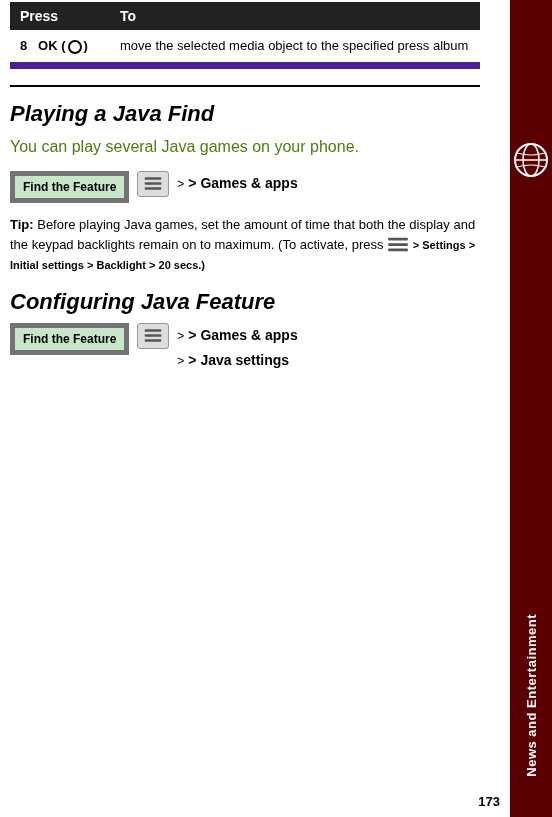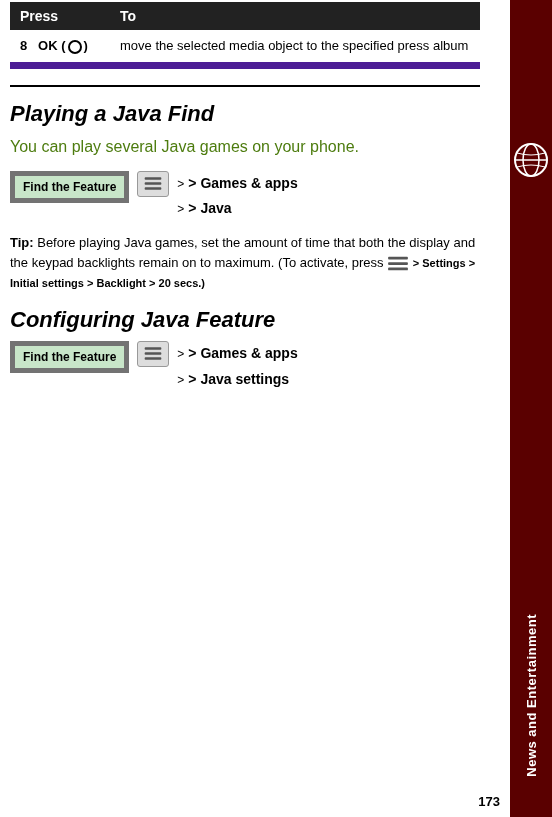--- a/index.html
+++ b/index.html
@@ -225,21 +225,20 @@
     <div class="find-feature-label">Find the Feature</div>
     <div class="find-feature-icon">
       <svg viewBox="0 0 24 24" fill="none" xmlns="http://www.w3.org/2000/svg">
         <rect x="2" y="4" width="20" height="3" rx="1" fill="#555"></rect>
         <rect x="2" y="10" width="20" height="3" rx="1" fill="#555"></rect>
         <rect x="2" y="16" width="20" height="3" rx="1" fill="#555"></rect>
       </svg>
     </div>
     <div class="find-feature-path">
       <div><span class="arrow">&gt;</span><span class="menu-item">&gt; Games &amp; apps</span></div>
-      <div><span class="arrow">&gt;</span><span class="menu-item">&gt; Java</span></div>
     </div>
   </div>
 
   <div class="tip-text">
     <strong>Tip:</strong><span> Before playing Java games, set the amount of time that both the display and the keypad backlights remain on to maximum. (To activate, press </span>
     <svg style="display:inline-block;vertical-align:middle;width:22px;height:18px;" viewBox="0 0 24 20">
       <rect x="1" y="2" width="22" height="3" rx="1" fill="#555"></rect>
       <rect x="1" y="8" width="22" height="3" rx="1" fill="#555"></rect>
       <rect x="1" y="14" width="22" height="3" rx="1" fill="#555"></rect>
     </svg>

